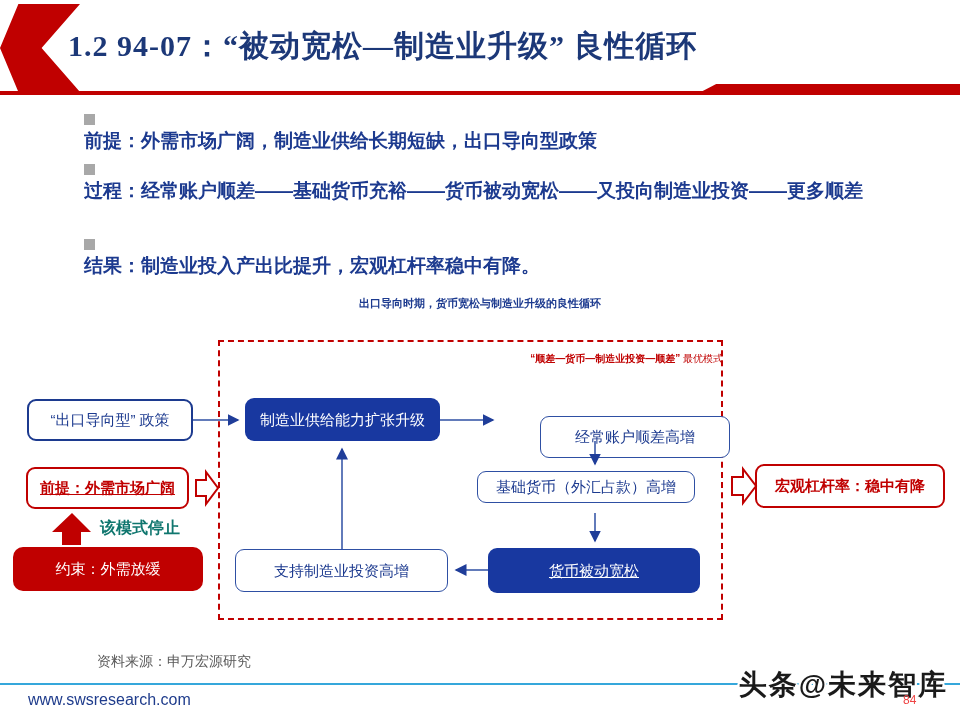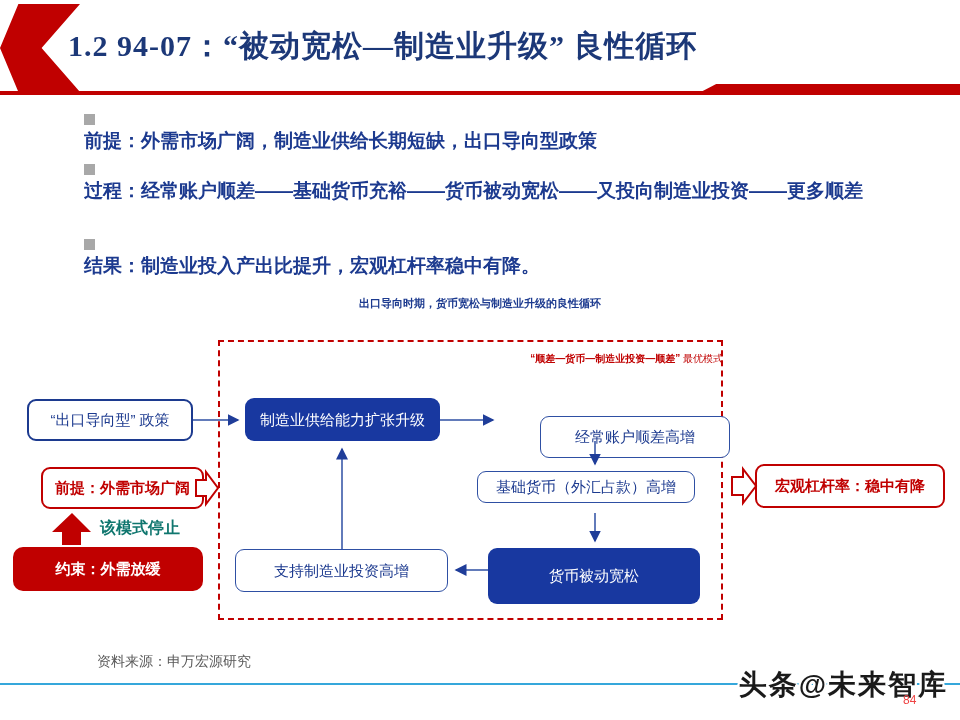--- a/index.html
+++ b/index.html
@@ -40,28 +40,28 @@
   .mode-label { position:absolute; left:218px; top:352px; width:505px; text-align:right;
                 font-size:10px; color:#C00000; }
   .mode-label b { font-weight:bold; }
 
   .dbox { position:absolute; display:flex; align-items:center; justify-content:center;
           text-align:center; font-size:15px; border-radius:9px; line-height:1.15; }
   .blue-solid  { background:#1838A0; color:#fff; }
   .blue-border { background:#fff; border:1.5px solid #2E4FA3; color:#1C3A8F; }
   .navy-border { background:#fff; border:2px solid #1C3A8F; color:#1C3A8F; font-weight:normal; }
   .red-border  { background:#fff; border:2px solid #C00000; color:#C00000; font-weight:bold; }
-  .red-solid   { background:#C00000; color:#fff; font-weight:bold; }
+  .red-solid   { background:#C00000; color:#fff; font-weight:normal; }
 
   .bx-export   { left:27px;  top:399px; width:166px; height:42px; }
   .bx-mfg      { left:245px; top:398px; width:195px; height:43px; }
   .bx-current  { left:500px; top:416px; width:190px; height:42px;margin-left:40px; }
-  .bx-premise  { left:41px;  top:467px; width:163px; height:42px; }
+  .bx-premise  { left:26px;  top:467px; width:163px; height:42px;text-decoration:underline; }
   .bx-base     { left:477px; top:471px; width:218px; height:32px;text-align:right; }
-  .bx-passive  { left:488px; top:548px; width:212px; height:56px; }
+  .bx-passive  { left:488px; top:548px; width:212px; height:45px;text-decoration:underline; }
   .bx-support  { left:235px; top:549px; width:213px; height:43px;border-radius:9px; }
   .bx-constraint { left:13px; top:547px; width:190px; height:44px; border-radius:10px; }
   .bx-macro    { left:755px; top:464px; width:190px; height:44px; }
 
   .stop-note { position:absolute; left:100px; top:518px; font-size:16px; font-weight:bold; color:#0f766e; }
 
   .arrows-svg { position:absolute; left:0; top:0; width:960px; height:720px; pointer-events:none; }
 
   
   .source { position:absolute; left:97px; top:653px; font-size:14px; color:#595959; }
@@ -127,16 +127,17 @@
       <line x1="488" y1="570" x2="456" y2="570" marker-end="url(#ah)"></line>
       <line x1="342" y1="549" x2="342" y2="449" marker-end="url(#ah)"></line>
     </g>
     <polygon points="196,480 206,480 206,472 218,488 206,504 206,496 196,496" fill="#ffffff" stroke="#C00000" stroke-width="2"></polygon>
     <polygon points="732,477 743,477 743,469 756,486 743,503 743,495 732,495" fill="#ffffff" stroke="#C00000" stroke-width="2"></polygon>
     <polygon points="72,513 91,532 81,532 81,545 62,545 62,532 52,532" fill="#C00000"></polygon>
   </svg>
 
   <div class="source">资料来源：申万宏源研究</div>
   <div class="footer-line"></div>
+  <div class="website">www.swsresearch.com</div>
   <div class="watermark">头条@未来智库</div>
   <div class="page-num">84</div>
 
 </div>
 
 </body></html>

